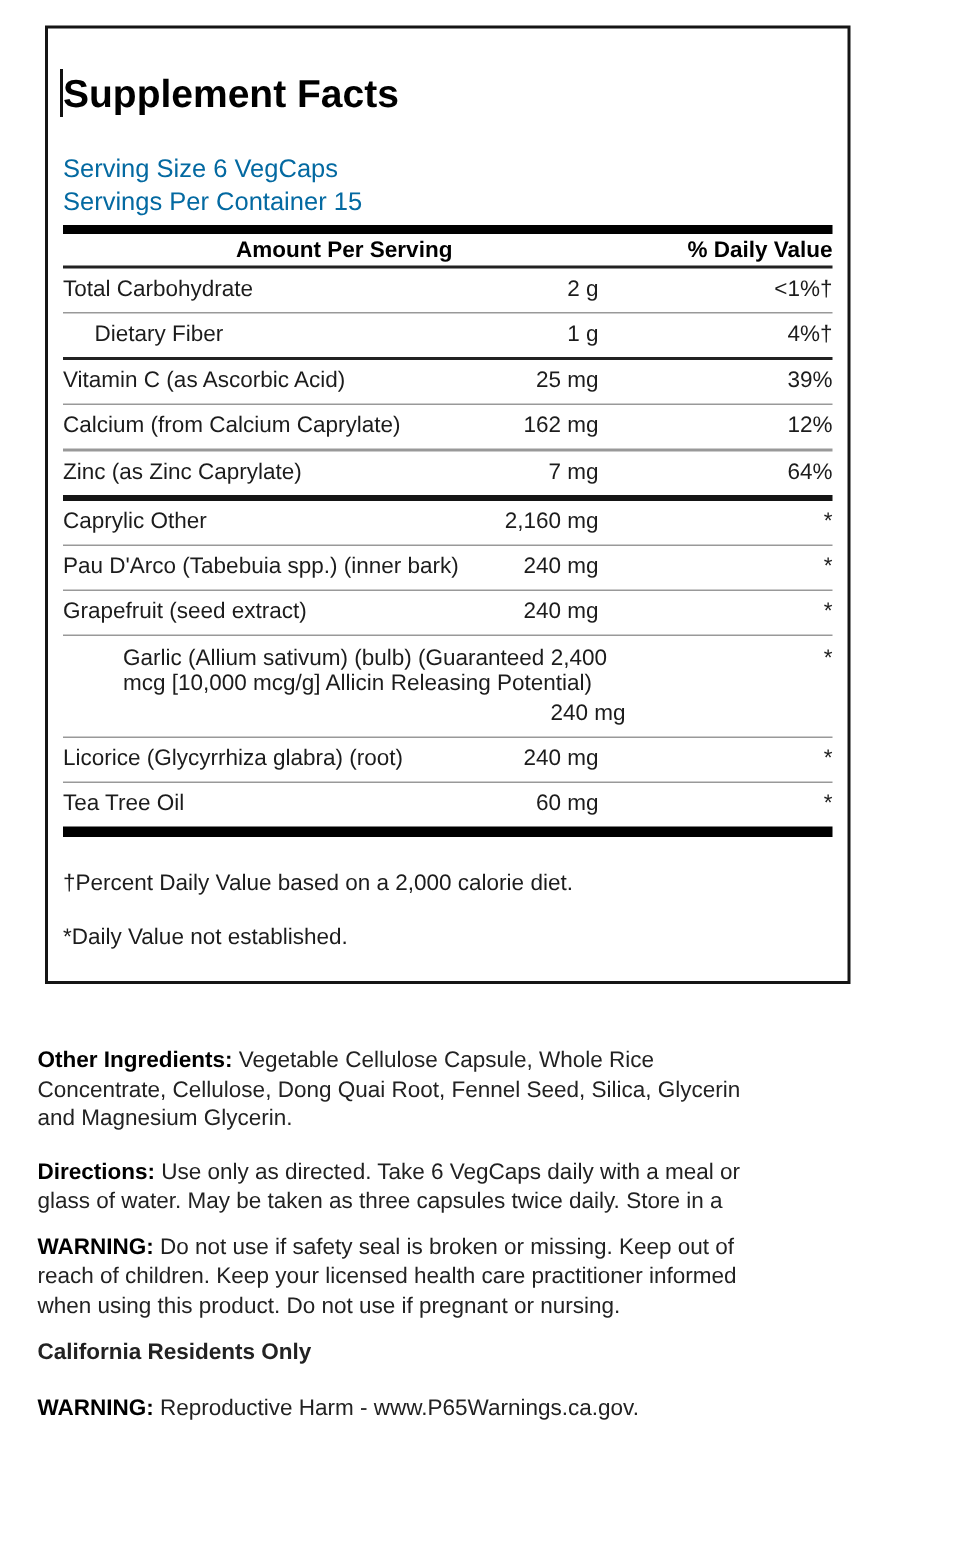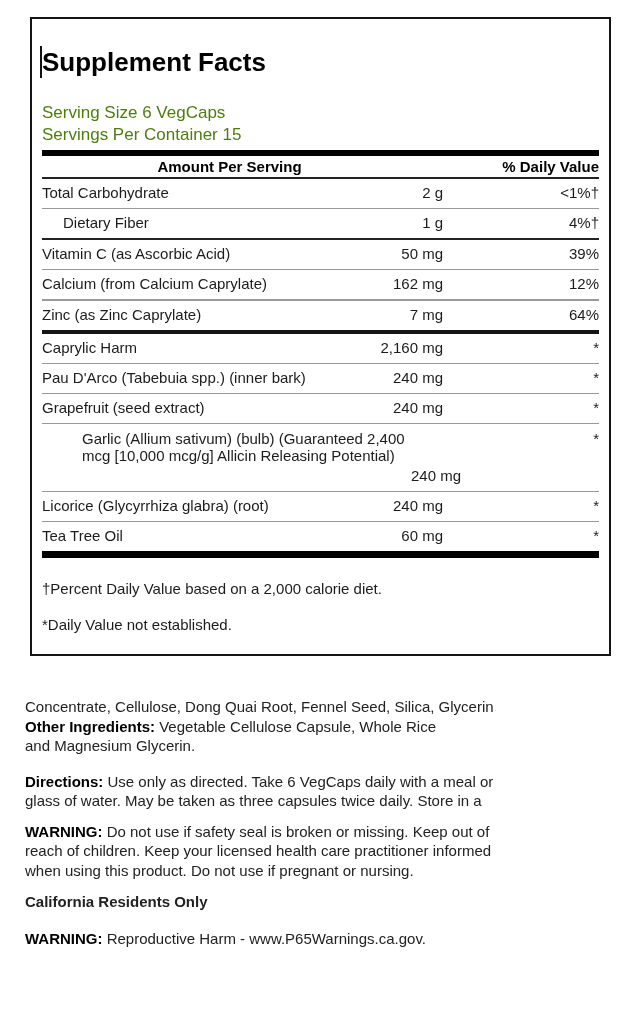--- a/index.html
+++ b/index.html
@@ -7,36 +7,36 @@
   body {
     width: 640px; height: 1035px; position: relative;
     background: #ffffff;
     font-family: "Liberation Sans", sans-serif;
     color: #1c1c1c;
     -webkit-font-smoothing: antialiased;
   }
 
   
   .facts-box {
-    position: absolute; left: 30px; top: 17px; width: 581px;
+    position: absolute; left: 30px; top: 17px; width: 537px;
     border: 2px solid #151515;
     padding: 28px 10px 21px 10px;
     background: #ffffff;
   }
   .sf-title {
     margin: 0 0 25px 0;
     font-size: 26px; font-weight: bold; color: #000;
     line-height: 30px; letter-spacing: 0px;
     position: relative;
   }
   .caret {
     position: absolute; left: -2px; top: -1px;
     width: 2px; height: 32px; background: #111;
   }
-  .serving-block { font-size: 17px; line-height: 22px; margin-bottom: 4px; color: #4d7c0f; }
+  .serving-block { font-size: 17px; line-height: 22px; margin-bottom: 4px; color: #0369a1; }
   .serving-line { white-space: nowrap; }
 
   .bar6 { height: 6px; background: #000; }
   .bar7 { height: 7px; background: #000; }
 
   .hdr { position: relative; padding: 3px 0 2px 0; font-size: 15px; font-weight: bold; color: #000; line-height: 16px; }
   .hdr .amt-hdr { display: block; width: 375px; text-align: center; }
   .hdr .dv-hdr  { position: absolute; right: 0; top: 3px; }
 
   .hr-med   { border-top: 2px solid #222; }
@@ -100,21 +100,21 @@
 
   <div class="row indent">
     <span class="nm">Dietary Fiber</span>
     <span class="amt">1 g</span>
     <span class="dv">4%†</span>
   </div>
   <div class="hr-med"></div>
 
   <div class="row">
     <span class="nm">Vitamin C (as Ascorbic Acid)</span>
-    <span class="amt">50 mg</span>
+    <span class="amt">25 mg</span>
     <span class="dv">39%</span>
   </div>
   <div class="hr-thin"></div>
 
   <div class="row">
     <span class="nm">Calcium (from Calcium Caprylate)</span>
     <span class="amt">162 mg</span>
     <span class="dv">12%</span>
   </div>
   <div class="hr-thin"></div>
@@ -122,21 +122,21 @@
   <div class="hr-thin"></div>
 
   <div class="row">
     <span class="nm">Zinc (as Zinc Caprylate)</span>
     <span class="amt">7 mg</span>
     <span class="dv">64%</span>
   </div>
   <div class="hr-thick"></div>
 
   <div class="row">
-    <span class="nm">Caprylic Harm</span>
+    <span class="nm">Caprylic Other</span>
     <span class="amt">2,160 mg</span>
     <span class="dv">*</span>
   </div>
   <div class="hr-thin"></div>
 
   <div class="row">
     <span class="nm">Pau D'Arco (Tabebuia spp.) (inner bark)</span>
     <span class="amt">240 mg</span>
     <span class="dv">*</span>
   </div>
@@ -169,22 +169,22 @@
     <span class="dv">*</span>
   </div>
   <div class="bar7"></div>
 
   <div class="fn fn-daily">†Percent Daily Value based on a 2,000 calorie diet.</div>
   <div class="fn fn-est">*Daily Value not established.</div>
 </div>
 
 <div class="below">
   <p class="p-other">
+    <span class="pline"><b>Other Ingredients:</b> <span>Vegetable Cellulose Capsule, Whole Rice</span></span>
     <span class="pline">Concentrate, Cellulose, Dong Quai Root, Fennel Seed, Silica, Glycerin</span>
-    <span class="pline"><b>Other Ingredients:</b> <span>Vegetable Cellulose Capsule, Whole Rice</span></span>
     <span class="pline">and Magnesium Glycerin.</span>
   </p>
 
   <p class="p-directions">
     <span class="pline"><b>Directions:</b> <span>Use only as directed. Take 6 VegCaps daily with a meal or</span></span>
     <span class="pline">glass of water. May be taken as three capsules twice daily. Store in a</span>
   </p>
 
   <p class="p-warning">
     <span class="pline"><b>WARNING:</b> <span>Do not use if safety seal is broken or missing. Keep out of</span></span>

